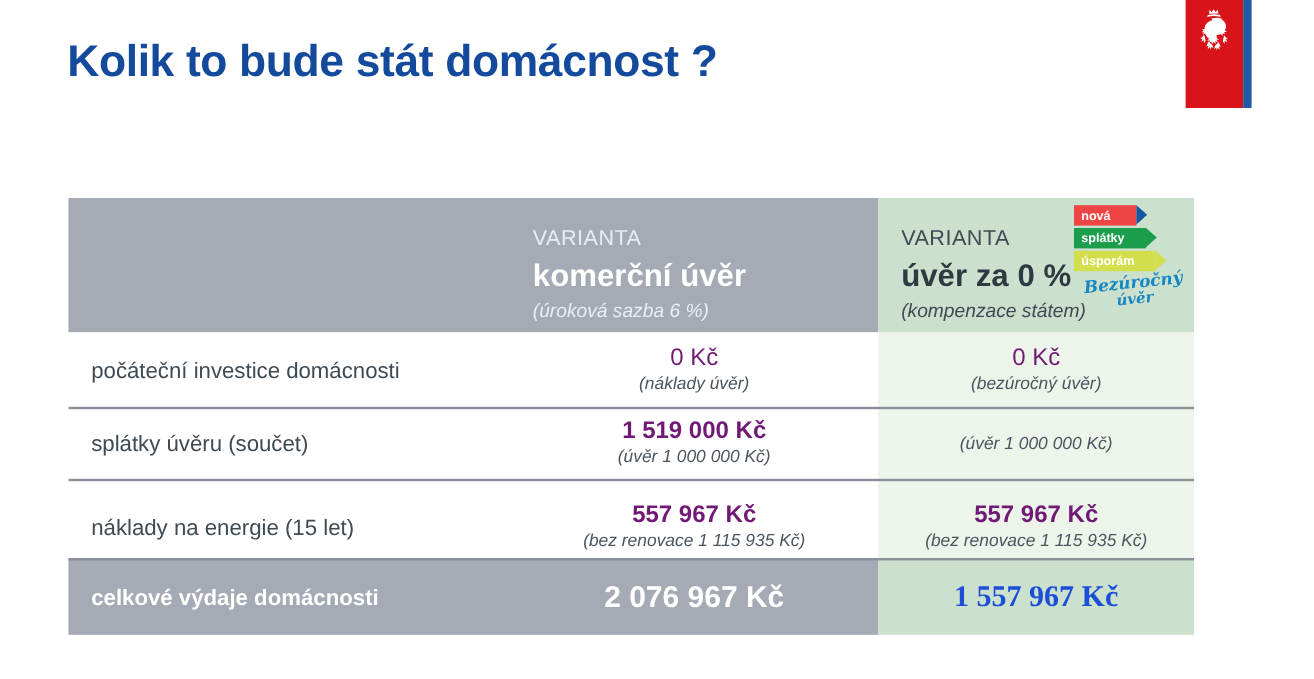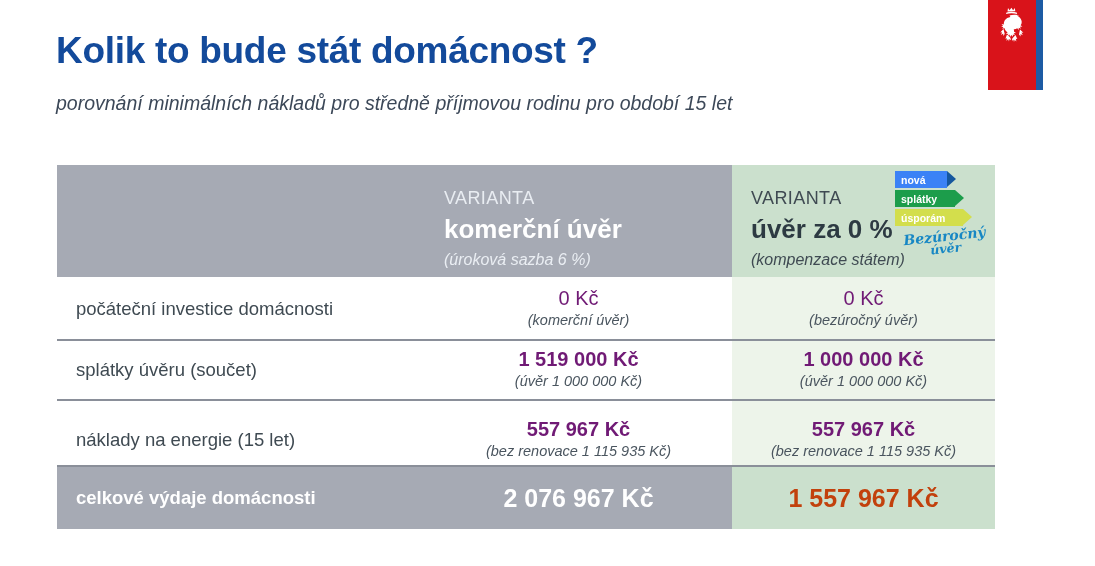--- a/index.html
+++ b/index.html
@@ -75,35 +75,35 @@
   .r-total .lbl { color: #FFFFFF; font-weight: bold; font-size: 18.5px; }
 
   .val-wrap {
     position: absolute; left: 0; right: 0; top: 50%;
     transform: translateY(-50%); text-align: center;
   }
   .val      { font-size: 20px; color: #701a75; line-height: 1.15; }
   .val.bold { font-weight: bold; }
   .val-sub  { font-size: 14.5px; font-style: italic; color: #4A555F; line-height: 1.4; }
   .r-total .val { font-size: 25px; font-weight: bold; color: #FFFFFF; }
-  .r-total .cell-b .val { color: #c2410c; }
+  .r-total .cell-b .val { color: #1d4ed8; font-family: Liberation Serif, serif; }
 
   
   .prog-logo { position: absolute; right: 8px; top: 6px; width: 92px; height: 90px; }
   .arrow {
     position: relative; height: 17px; margin-bottom: 2px;
     display: flex; align-items: center; color: #fff;
     font-size: 10.5px; font-weight: bold; padding-left: 6px;
   }
   .arrow::after {
     content: ""; position: absolute; right: -9px; top: 0;
     border-top: 8.5px solid transparent; border-bottom: 8.5px solid transparent;
     border-left: 9px solid currentColor;
   }
-  .a-nova    { width: 52px; background: #3b82f6; color: #15579E; }
+  .a-nova    { width: 52px; background: #ef4444; color: #15579E; }
   .a-zelena  { width: 60px; background: #1C9D4B; color: #1C9D4B; }
   .a-uspor   { width: 68px; background: #D3DE4C; color: #D3DE4C; }
   .arrow span { color: #fff; position: relative; z-index: 2; }
   .a-uspor span { color: #ffffff; }
   .script {
     position: absolute; left: 6px; top: 58px; width: 88px;
     color: #1787C4; font-style: italic; font-weight: bold;
     font-family: "DejaVu Serif", serif;
     font-size: 14px; line-height: 1.0; transform: rotate(-6deg);
     text-align: center;
@@ -125,21 +125,20 @@
         <path d="M22.8 10.5 c2.5 1.1 4.3 3.1 4.8 5.6 .3 1.6-.1 3-1 4.1 l1.8 1.3 -2.4 .3 .9 1.9 -2.2-.9 .1 2.1 -1.6-1.6 c-1 .7-2.2 1-3.4 .9 l.3 2.6 1.9 1.1 -2.3 .3 1.3 2 -2.2-.8 .2 2.3 -1.7-1.8 -1.3 2 -.4-2.3 -2 1.3 .7-2.2 -2.3 .2 1.6-1.7 c-1.6-.9-2.8-2.4-3.2-4.2l-2.1 .9 1.1-1.9 -2.3-.2 1.9-1.1 -1.5-1.7 2.3 .5 c-.2-2.6 1.1-5 3.4-6.4 1-.6 2.1-1 3.2-1.2 l-.9-1.5 c3.2-.9 6.7-.9 9.9 .1z"></path>
         <path d="M9.5 24 l-3.2 3.6 1.9-.4 -1.2 2.8 2.2-1.6 .1 2.6 1.4-2.1z"></path>
         <path d="M26 24.5 l3.4 3.3 -2-.2 1.4 2.7 -2.3-1.4 .1 2.6 -1.6-2z"></path>
         <path d="M13 29.5 l-1.6 4.2 1.5-.5 -.4 2.8 1.6-1.9 .9 2.3 .4-2.5 1.6 1.4 -.6-2.6z"></path>
         <path d="M21.5 30 l1.8 4 -1.5-.3 .6 2.7 -1.7-1.7 -.7 2.4 -.6-2.5 -1.5 1.5 .4-2.6z"></path>
       </g>
     </svg>
   </div>
 
   <div class="title">Kolik to bude stát domácnost ?</div>
-  <div class="subtitle">porovnání minimálních nákladů pro středně příjmovou rodinu pro období 15 let</div>
 
   <div class="table">
 
     <div class="row r-head">
       <div class="cell-label"></div>
 
       <div class="cell-a">
         <div class="hd-inner">
           <div class="hd-variant">VARIANTA</div>
           <div class="hd-name">komerční úvěr</div>
@@ -172,21 +171,21 @@
       </div>
     </div>
 
     <div class="row r-d1">
       <div class="cell-label">
         <div class="lbl">počáteční investice domácnosti</div>
       </div>
       <div class="cell-a">
         <div class="val-wrap">
           <div class="val">0 Kč</div>
-          <div class="val-sub">(komerční úvěr)</div>
+          <div class="val-sub">(náklady úvěr)</div>
         </div>
       </div>
       <div class="cell-b">
         <div class="val-wrap">
           <div class="val">0 Kč</div>
           <div class="val-sub">(bezúročný úvěr)</div>
         </div>
       </div>
     </div>
 
@@ -195,21 +194,20 @@
         <div class="lbl">splátky úvěru (součet)</div>
       </div>
       <div class="cell-a">
         <div class="val-wrap">
           <div class="val bold">1 519 000 Kč</div>
           <div class="val-sub">(úvěr 1 000 000 Kč)</div>
         </div>
       </div>
       <div class="cell-b">
         <div class="val-wrap">
-          <div class="val bold">1 000 000 Kč</div>
           <div class="val-sub">(úvěr 1 000 000 Kč)</div>
         </div>
       </div>
     </div>
 
     <div class="row r-d3">
       <div class="cell-label">
         <div class="lbl">náklady na energie (15 let)</div>
       </div>
       <div class="cell-a">

